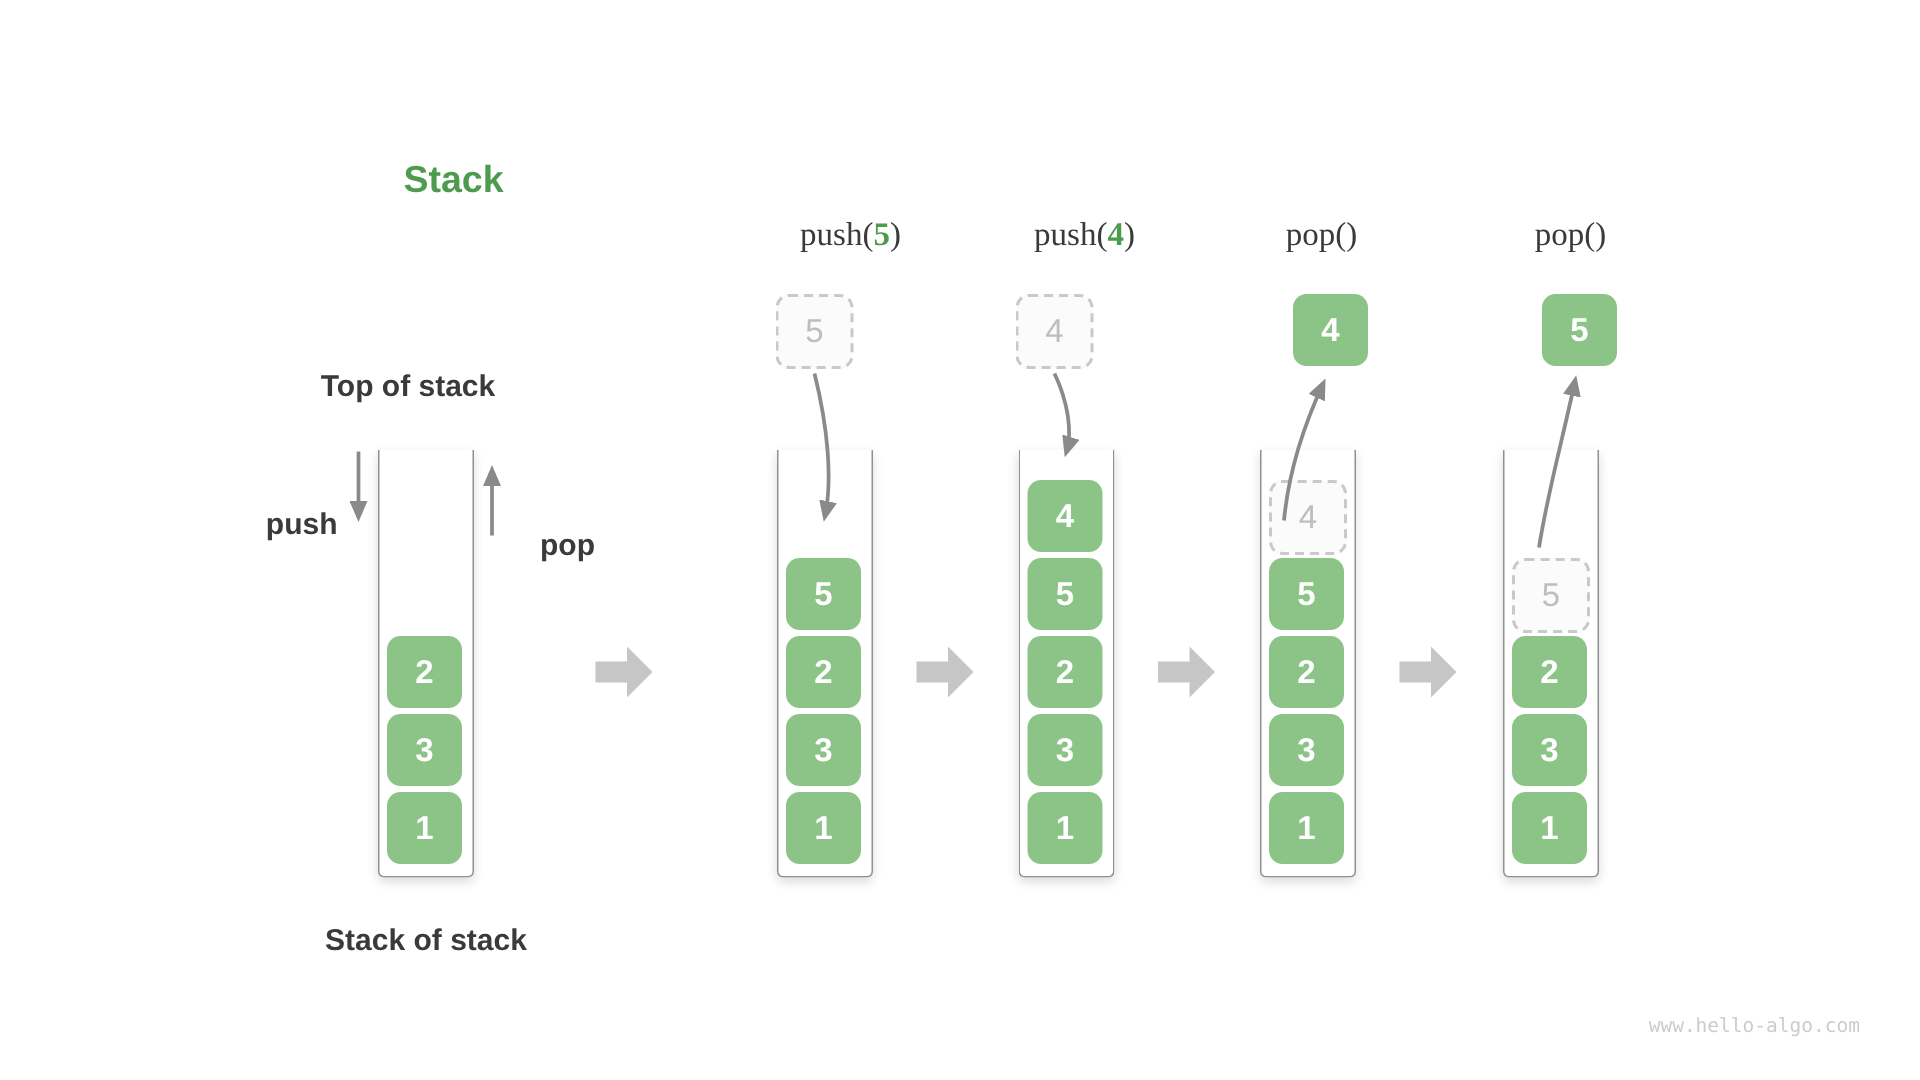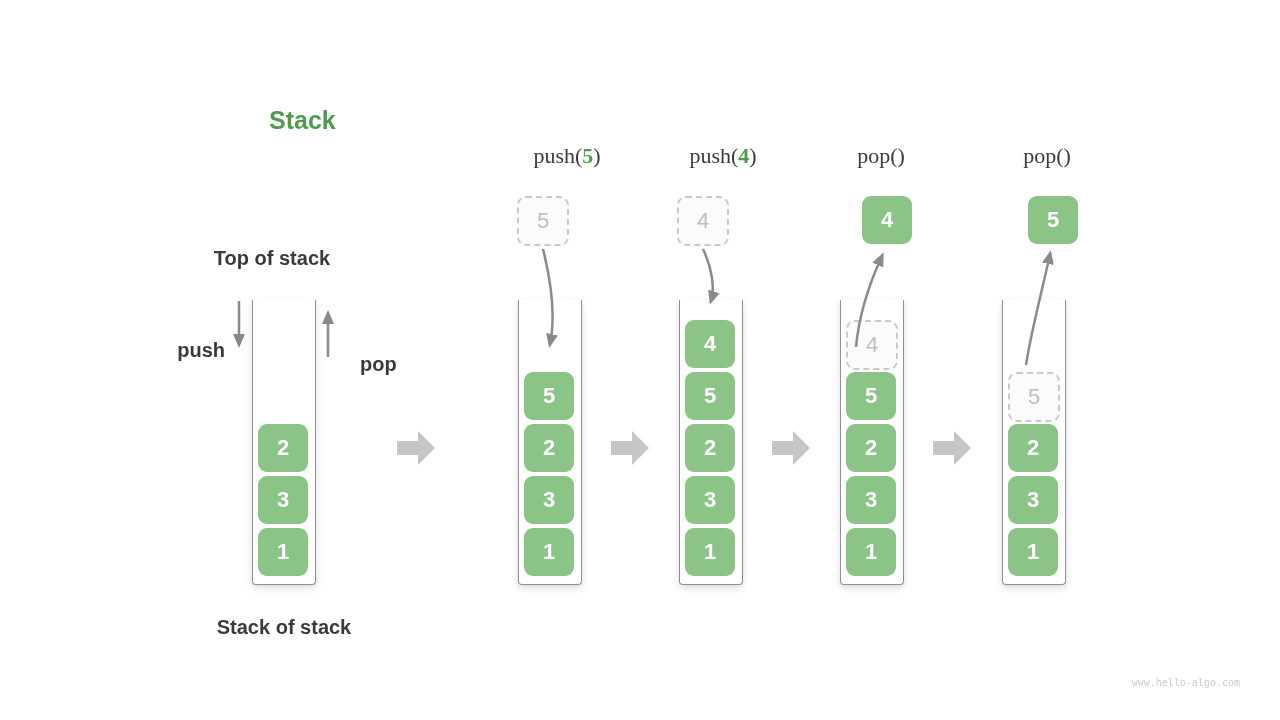--- a/index.html
+++ b/index.html
@@ -40,21 +40,21 @@
     width:50px;height:48px;border-radius:9px;background:var(--green-block);
     color:#ffffff;font-size:22px;font-weight:bold;
     display:flex;align-items:center;justify-content:center;z-index:3;
   }
   .ghost{
     width:48px;height:46px;border-radius:9px;background:#FBFBFB;
     border:2px dashed var(--ghost-border);color:var(--ghost-text);
     font-size:22px;display:flex;align-items:center;justify-content:center;z-index:3;
   }
   .watermark{
-    right:40px;top:677px;font-size:10px;color:var(--watermark-gray);
+    right:40px;top:677px;font-size:13px;color:var(--watermark-gray);
     font-family:"DejaVu Sans Mono","Liberation Mono",monospace;
   }
   svg.overlay{position:absolute;left:0;top:0;z-index:4;pointer-events:none;}
   .curve{fill:none;stroke:var(--arrow-gray);stroke-width:2.5;}
   .marker-head{fill:var(--arrow-gray);}
   .step-arrow{fill:var(--arrow-light);}
 </style>
 </head>
 <body>
 

